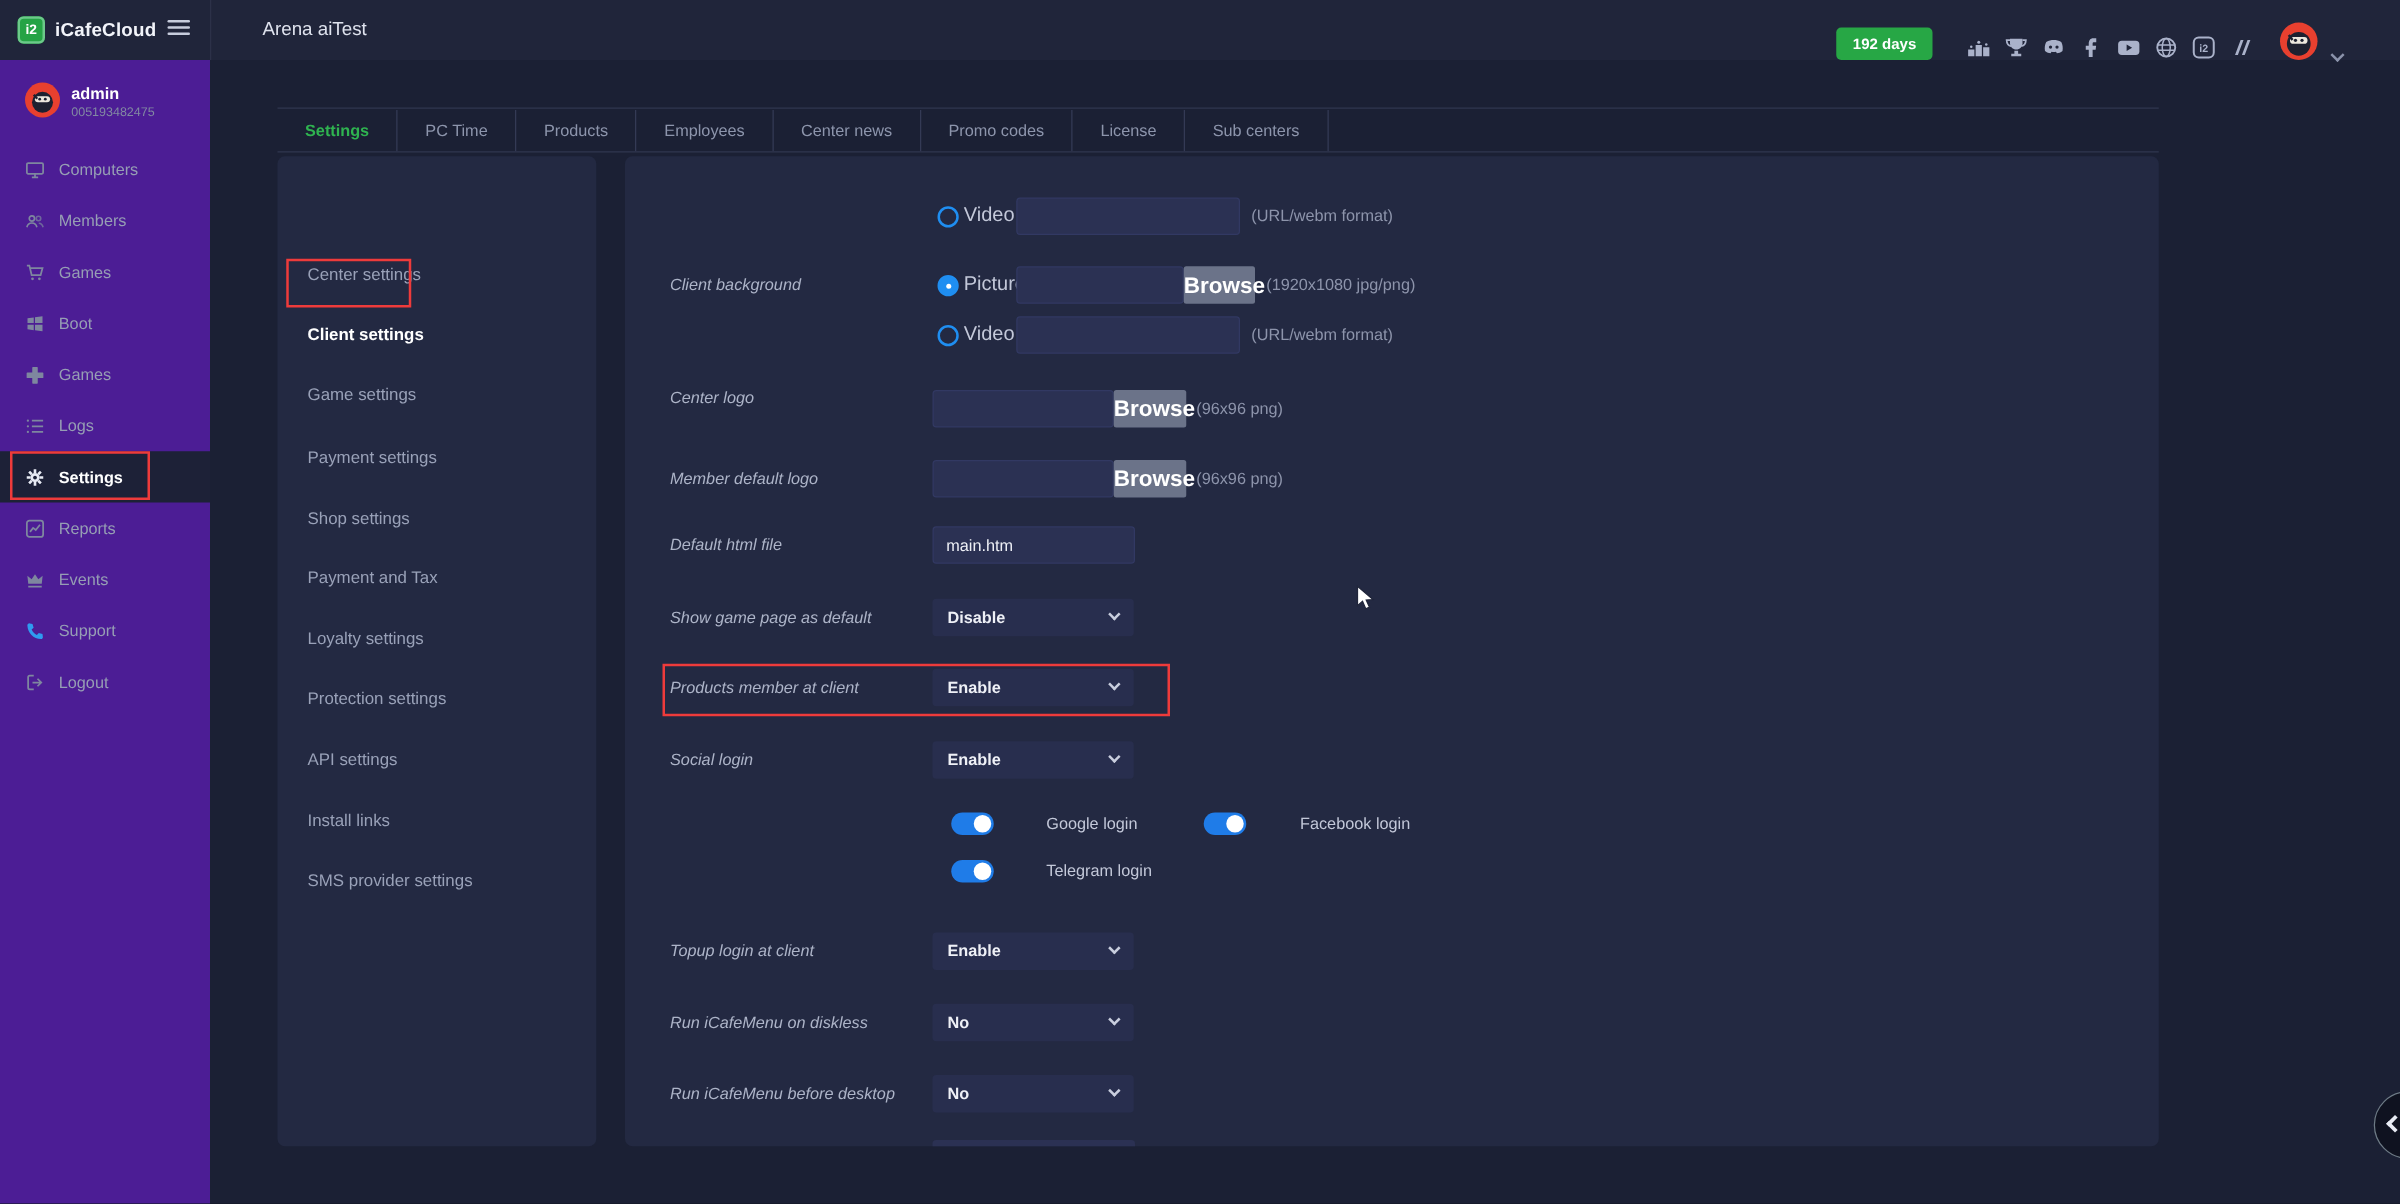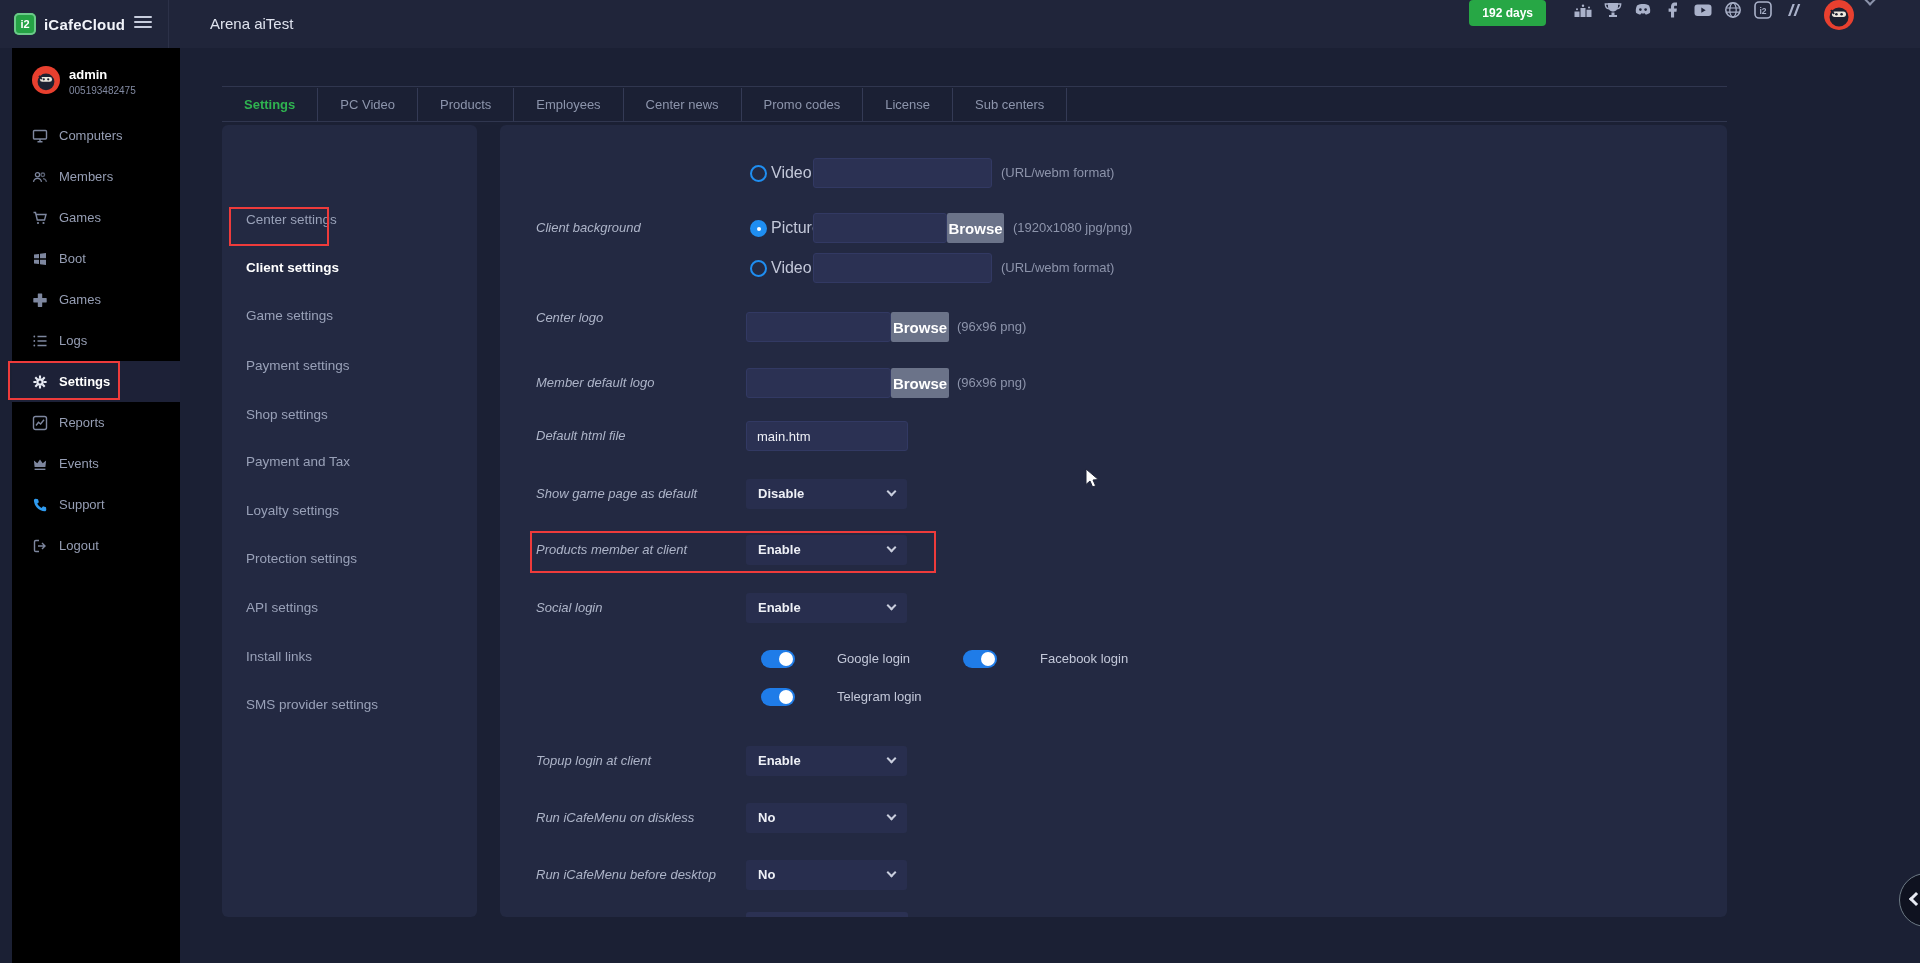--- a/index.html
+++ b/index.html
@@ -9,28 +9,28 @@
 
   
   .topbar { position:absolute; left:0; top:0; width:1920px; height:48px; background:#20253a; z-index:5; }
   .topbar .vdiv { position:absolute; left:168px; top:0; width:1px; height:48px; background:#2c3148; }
   .brand { position:absolute; left:14px; top:0; height:48px; display:flex; align-items:center; gap:8px; }
   .logo-mark { width:22px; height:22px; border-radius:5px; background:#25a345; color:#fff; font-weight:bold; font-size:11px; display:flex; align-items:center; justify-content:center; box-shadow:inset 0 0 0 2px #6cc98a; }
   .brand-name { color:#f2f4fa; font-size:15px; font-weight:bold; letter-spacing:.2px; }
   .hamburger { position:absolute; left:134px; top:16px; width:18px; cursor:pointer; }
   .hamburger span { display:block; height:2px; background:#c7cddd; margin-bottom:3px; border-radius:1px; }
   .center-title { position:absolute; left:210px; top:0; height:48px; line-height:48px; color:#dfe3ee; font-size:15px; }
-  .topbar-right { position:absolute; right:46px; top:0; height:48px; display:flex; align-items:flex-start; }
+  .topbar-right { position:absolute; right:46px; top:0; height:48px; display:flex; align-items:flex-end; }
   .badge-days { background:#27a745; color:#fff; font-size:12px; font-weight:bold; padding:6px 13px; border-radius:4px; margin-right:22px; }
   .hicon { width:20px; height:20px; margin:0 5px; color:#aab2ca; display:flex; align-items:center; justify-content:center; cursor:pointer; }
   .avatar { width:30px; height:30px; border-radius:50%; background:#e8402f; position:relative; overflow:hidden; margin-left:16px; cursor:pointer; flex:none; }
   .chev-down { width:8px; height:8px; border-right:2px solid #8b93ab; border-bottom:2px solid #8b93ab; transform:rotate(45deg); margin-left:12px; margin-top:-4px; cursor:pointer; }
 
   
-  .sidebar { position:absolute; left:12px; top:48px; width:168px; height:915px; background:#000000; z-index:4; }
+  .sidebar { position:absolute; left:0; top:48px; width:168px; height:915px; background:#4c1d95; z-index:4; }
   .user { position:absolute; left:20px; top:18px; display:flex; gap:9px; }
   .user .avatar { width:28px; height:28px; margin:0; }
   .user-name { color:#fff; font-size:13px; font-weight:bold; margin-top:1px; }
   .user-id { color:#828aa2; font-size:10px; margin-top:3px; }
   .snav-item { position:absolute; left:0; width:168px; height:41px; display:flex; align-items:center; padding-left:20px; gap:11px; color:#969eb4; font-size:13px; cursor:pointer; }
   .snav-item .si { width:16px; height:16px; color:#7e879f; flex:none; display:flex; }
   .snav-item.active { background:#1d2137; color:#ffffff; font-weight:bold; }
   .snav-item.active .si { color:#e8ebf4; }
   .si-support { color:#2f9bf0 !important; }
 
@@ -45,21 +45,21 @@
   .card { position:absolute; background:#232942; border-radius:6px; }
   .nav-card { left:222px; top:125px; width:255px; height:792px; }
   .form-card { left:500px; top:125px; width:1227px; height:792px; }
   .set-item { position:absolute; left:24px; color:#99a1b8; font-size:13.5px; line-height:20px; cursor:pointer; white-space:nowrap;margin-top:39px; }
   .set-item.active { color:#ffffff; font-weight:bold; }
 
   
   .flabel { position:absolute; left:36px; color:#adb4c8; font-size:13px; line-height:30px; white-space:nowrap;font-style:italic; }
   .finput { position:absolute; height:30px; background:#2b3153; border:1px solid #323963; border-radius:3px; color:#eef0f6; font-size:13px; padding:0 10px; font-family:"Liberation Sans",sans-serif; }
   input.finput { outline:none; }
-  .browse-btn { position:absolute; height:30px; background:#6b7389; color:#ffffff; font-size:15px; font-weight:bold; border:none; border-radius:2px; cursor:pointer; font-family:"Liberation Sans",sans-serif; }
+  .browse-btn { position:absolute; height:30px; background:#6b7389; color:#ffffff; font-size:18px; font-weight:bold; border:none; border-radius:2px; cursor:pointer; font-family:"Liberation Sans",sans-serif; }
   .fhint { position:absolute; color:#8d94ab; font-size:13px; line-height:30px; white-space:nowrap; }
   .radio { position:absolute; width:17px; height:17px; border-radius:50%; border:2px solid #1f8ef1; cursor:pointer; }
   .radio.checked { background:#1f8ef1; }
   .radio.checked::after { content:""; position:absolute; left:4.5px; top:4.5px; width:4px; height:4px; border-radius:50%; background:#fff; }
   .rlabel { position:absolute; color:#c3c8d9; font-size:16px; line-height:30px; }
   .fselect { position:absolute; width:161px; height:30px; background:#282e4e; border-radius:3px; color:#eef0f6; font-size:13px; font-weight:bold; line-height:30px; padding-left:12px; cursor:pointer; }
   .fselect .sel-chev { position:absolute; right:12px; top:9px; width:7px; height:7px; border-right:2px solid #c9cede; border-bottom:2px solid #c9cede; transform:rotate(45deg); }
   .toggle { position:absolute; width:34px; height:18px; border-radius:9px; background:#1f7ce8; cursor:pointer; }
   .toggle::after { content:""; position:absolute; right:2px; top:2px; width:14px; height:14px; border-radius:50%; background:#fff; }
   .tlabel { position:absolute; color:#c3c8d9; font-size:13px; line-height:18px;margin-left:48px; }
@@ -280,21 +280,21 @@
             <path d="M10 5l3 3-3 3M13 8H6"></path>
           </svg>
         </span>
       <span>Logout</span>
     </div>
   </div>
 
   <div class="tabs-topline"></div>
   <div class="tabs">
     <div class="tab active">Settings</div>
-    <div class="tab">PC Video</div>
+    <div class="tab">PC Time</div>
     <div class="tab">Products</div>
     <div class="tab">Employees</div>
     <div class="tab">Center news</div>
     <div class="tab">Promo codes</div>
     <div class="tab">License</div>
     <div class="tab">Sub centers</div>
   </div>
   <div class="tabs-bottomline"></div>
 
   <div class="card nav-card">

